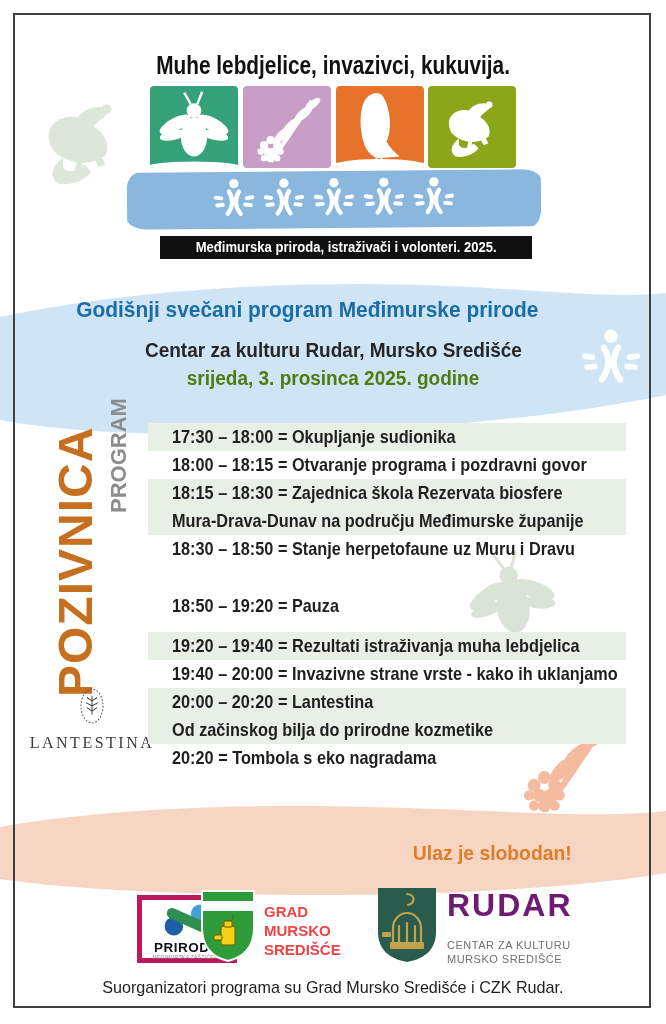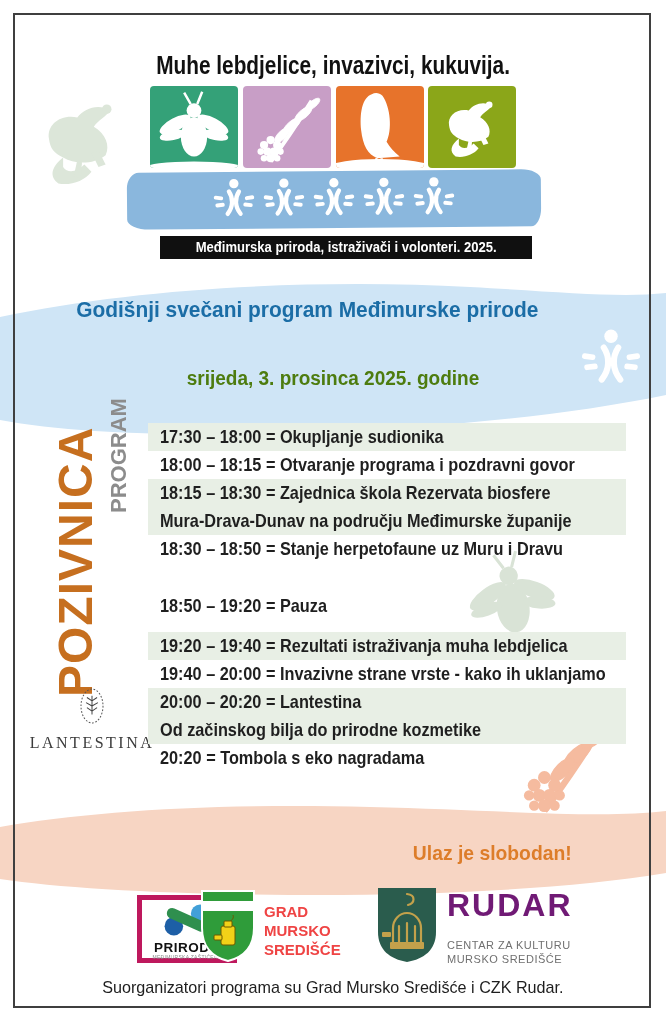--- a/index.html
+++ b/index.html
@@ -38,21 +38,21 @@
   .event-date{left:0;top:367px;width:666px;text-align:center;font-size:20px;font-weight:800;
               color:#4d7c0f;z-index:3;white-space:nowrap;}
   .figure-right{left:580px;top:328px;width:62px;height:66px;color:#ffffff;z-index:3;}
   
   .vtext{position:absolute;white-space:nowrap;transform-origin:0 0;transform:rotate(-90deg);z-index:3;}
   .pozivnica{left:52px;top:697px;font-size:48px;font-weight:800;letter-spacing:1px;color:#c66f1f;line-height:1;}
   .program-label{left:108px;top:513px;font-size:22px;font-weight:800;color:#8c8c8c;line-height:1;}
   
   .rows{left:148px;top:423px;width:478px;z-index:4;}
   .row{height:28px;line-height:28px;font-size:18.5px;font-weight:700;color:#1f1f1f;
-       white-space:nowrap;padding-left:12px;box-sizing:border-box;}
+       white-space:nowrap;padding-left:24px;box-sizing:border-box;}
   .row span{display:inline-block;transform:scaleX(.88);transform-origin:0 50%;}
   .row.hl{background:#e8efe5;}
   .row.gap-big{margin-top:29px;}
   .row.gap-mid{margin-top:12px;}
   
   .frog-bg{left:12px;top:82px;width:140px;height:118px;color:#dce6d9;z-index:2;}
   .bee-bg{left:424px;top:545px;width:175px;height:102px;color:#d9e3d6;z-index:2;transform:rotate(-8deg);}
   .plant-bg{left:500px;top:693px;width:140px;height:128px;color:#f5bb9f;z-index:2;}
   
   .lantestina{left:28px;top:684px;width:128px;text-align:center;z-index:3;}
@@ -250,20 +250,21 @@
           <rect x="4" y="35" width="13" height="5.5" rx="2.5" transform="rotate(-6 10 37)"></rect>
           <rect x="45" y="25" width="13" height="5.5" rx="2.5" transform="rotate(-8 52 27)"></rect>
           <rect x="43" y="35" width="13" height="5.5" rx="2.5" transform="rotate(6 50 37)"></rect>
         </g>
       </svg>
   </div>
 
   <div class="abs black-banner"><span>Međimurska priroda, istraživači i volonteri. 2025.</span></div>
 
   <div class="abs event-heading"><span>Godišnji svečani program Međimurske prirode</span></div>
+  <div class="abs event-venue"><span>Centar za kulturu Rudar, Mursko Središće</span></div>
   <div class="abs event-date"><span>srijeda, 3. prosinca 2025. godine</span></div>
 
   <svg class="abs figure-right" viewBox="0 0 60 64">
       <circle cx="30" cy="8" r="6.5" fill="currentColor"></circle>
       <path d="M23 19 C29 28 29 40 21 50" stroke="currentColor" stroke-width="6" fill="none" stroke-linecap="round"></path>
       <path d="M37 19 C31 28 31 40 39 50" stroke="currentColor" stroke-width="6" fill="none" stroke-linecap="round"></path>
       <g fill="currentColor">
         <rect x="2" y="25" width="13" height="5.5" rx="2.5" transform="rotate(8 8 27)"></rect>
         <rect x="4" y="35" width="13" height="5.5" rx="2.5" transform="rotate(-6 10 37)"></rect>
         <rect x="45" y="25" width="13" height="5.5" rx="2.5" transform="rotate(-8 52 27)"></rect>

